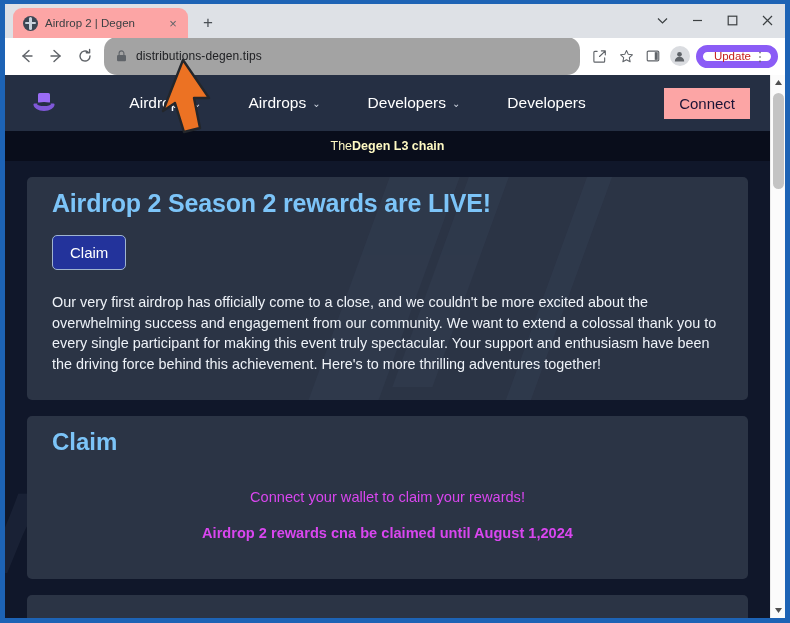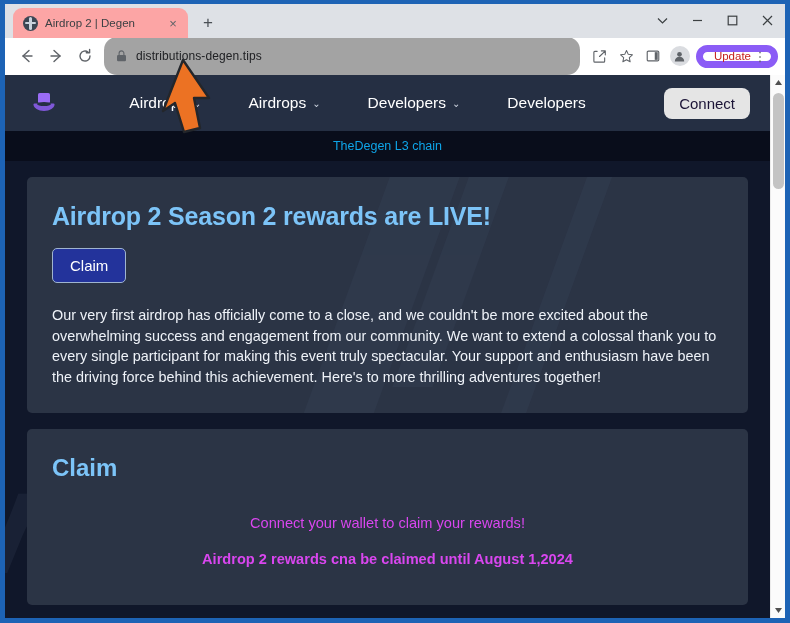--- a/index.html
+++ b/index.html
@@ -214,49 +214,49 @@
     padding-right: 10px;
   }
   .nav-link {
     display: flex; align-items: baseline; gap: 6px;
     color: #fff; font-size: 15.5px;
     white-space: nowrap;
   }
   .chev { font-size: 10px; color: #cfd6e2; position: relative; top: -1px; }
   #connect-button {
     flex: none;
-    background: #e5e5e5;
+    background: #fca5a5;
     color: #1b1336;
     font-size: 15px;
     padding: 7px 15px;
-    border-radius: 8px;
+    border-radius: 0;
     white-space: nowrap;
   }
 
   
   #announcement {
     position: relative;
     height: 30px;
     background: #090d1b;
     display: flex; align-items: center; justify-content: center;
-    color: #0ea5e9; font-size: 12.5px;
+    color: #fef9c3; font-size: 12.5px;
     z-index: 2;
   }
-  #announcement b { font-weight: normal; }
+  #announcement b { font-weight: bold; }
 
   
   #content {
     position: relative;
     padding: 16px 22px 0 22px;
     z-index: 2;
   }
   .card {
     background: #2b3445;
     border-radius: 5px;
-    padding: 25px 25px 26px 25px;
+    padding: 12px 25px 26px 25px;
     margin-bottom: 16px;
     position: relative;
     overflow: hidden;
   }
   .card-deco { position: absolute; inset: 0; pointer-events: none; opacity: .5; }
   .card-deco span {
     position: absolute;
     background: #333e52;
     width: 70px; height: 300px;
     transform: skewX(-20deg);

